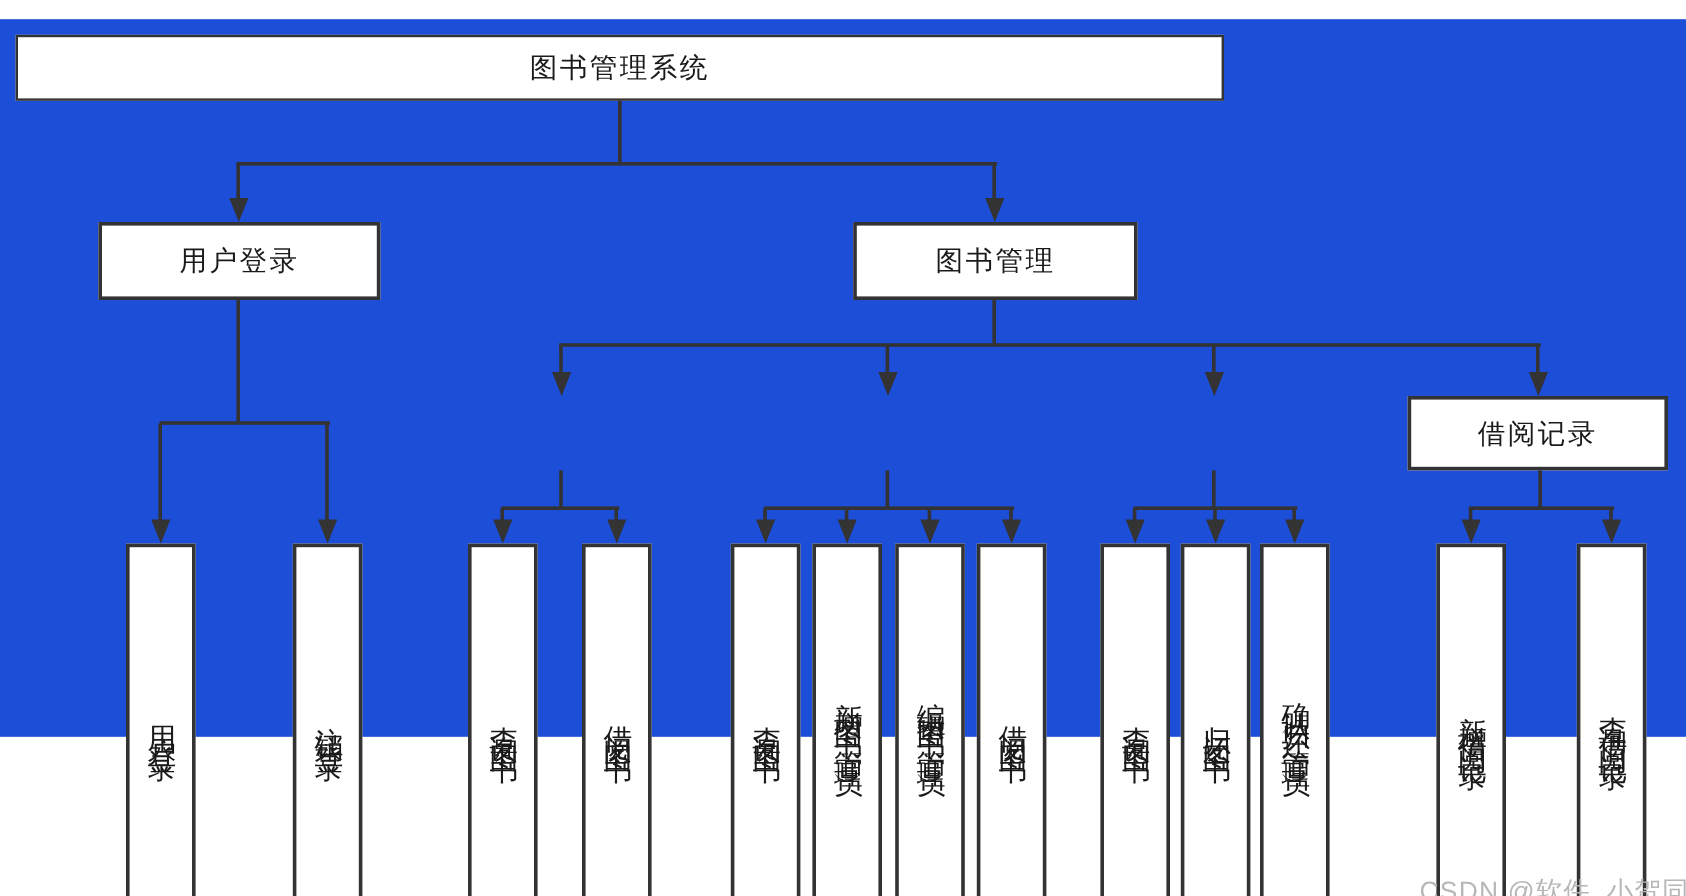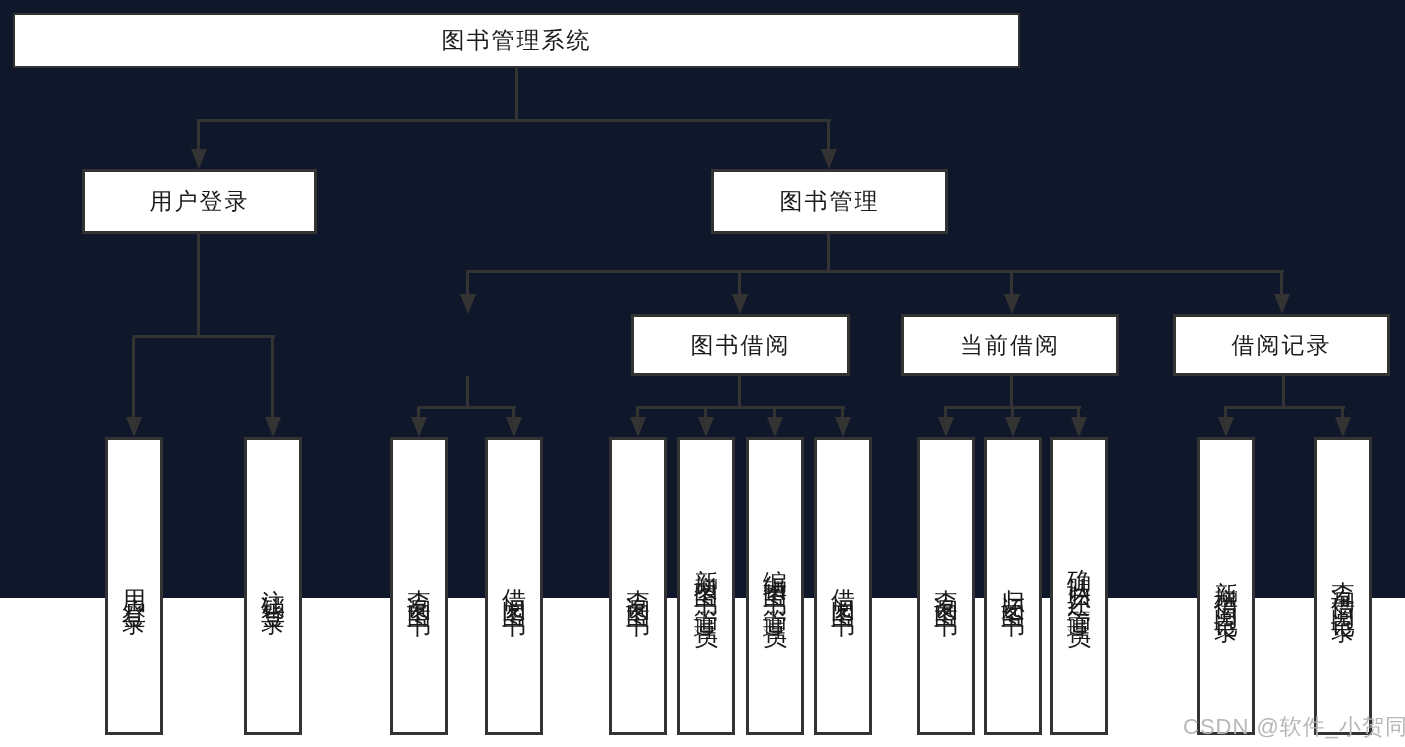--- a/index.html
+++ b/index.html
@@ -5,21 +5,22 @@
   html, body {
     margin: 0; padding: 0;
     width: 1405px; height: 747px;
     background: #ffffff;
     font-family: "Liberation Sans", "DejaVu Sans", sans-serif;
     overflow: hidden;
   }
   #stage {
     position: relative;
     width: 1405px; height: 598px;
-    background: #0f172a;
+    background: #1d4ed8;
+    margin-top: 16px;
   }
   .node {
     position: absolute;
     box-sizing: border-box;
     border: 3px solid #333333;
     background: #ffffff;
     display: flex;
     align-items: center;
     justify-content: center;
     color: #1a1a1a;
@@ -71,26 +72,20 @@
     <span class="lbl">图书管理系统</span>
   </div>
 
   <div class="node" style="left:82px; top:169px; width:235px; height:65px;">
     <span class="lbl">用户登录</span>
   </div>
   <div class="node" style="left:711px; top:169px; width:237px; height:65px;font-family:Liberation Serif, serif;">
     <span class="lbl">图书管理</span>
   </div>
 
-  <div class="node" style="left:631px; top:314px; width:219px; height:62px;">
-    <span class="lbl">图书借阅</span>
-  </div>
-  <div class="node" style="left:901px; top:314px; width:218px; height:62px;">
-    <span class="lbl">当前借阅</span>
-  </div>
   <div class="node" style="left:1173px; top:314px; width:217px; height:62px;">
     <span class="lbl">借阅记录</span>
   </div>
 
   <div class="node leaf" style="left:105px; top:437px; width:58px; height:298px;">
     <span class="lbl">用户登录</span>
   </div>
   <div class="node leaf" style="left:244px; top:437px; width:58px; height:298px;">
     <span class="lbl">注销登录</span>
   </div>

